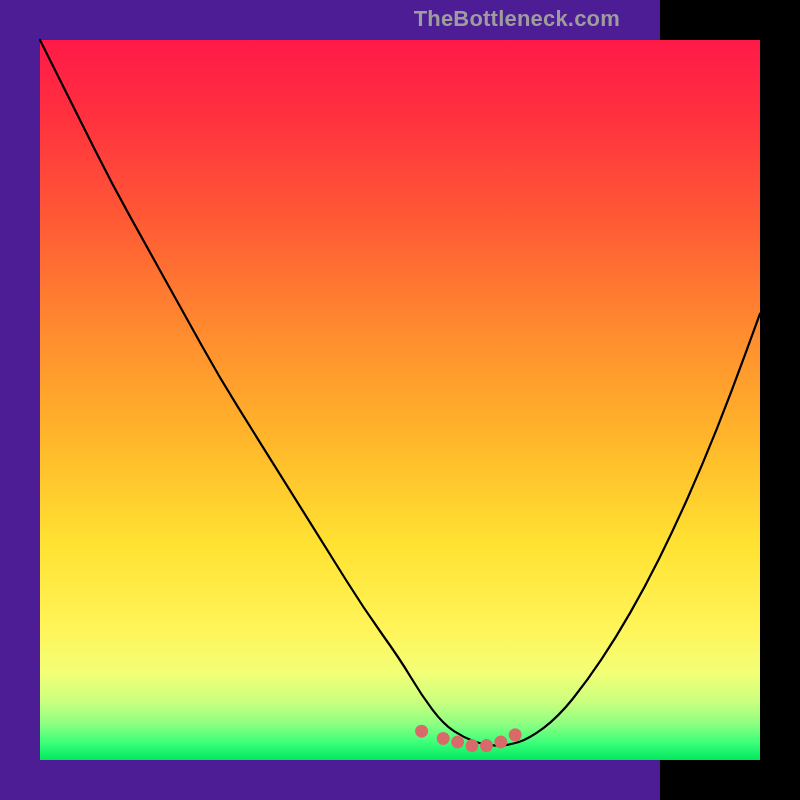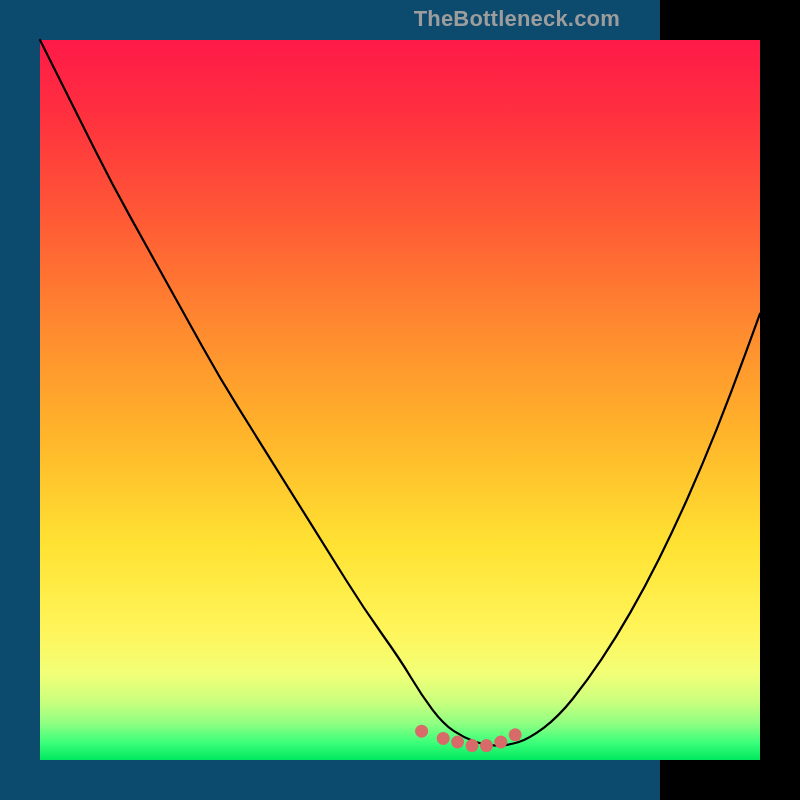--- a/index.html
+++ b/index.html
@@ -9,21 +9,21 @@
     height: 800px;
     overflow: hidden;
     background: #000;
   }
   .frame {
     position: absolute;
     left: 0;
     top: 0;
     width: 660px;
     height: 800px;
-    background: #0c4a6e;
+    background: #4c1d95;
   }
   .plot {
     position: absolute;
     left: 40px;
     top: 40px;
     width: 720px;
     height: 720px;
     
     background: linear-gradient(to bottom,
       #ff1a48 0%,

